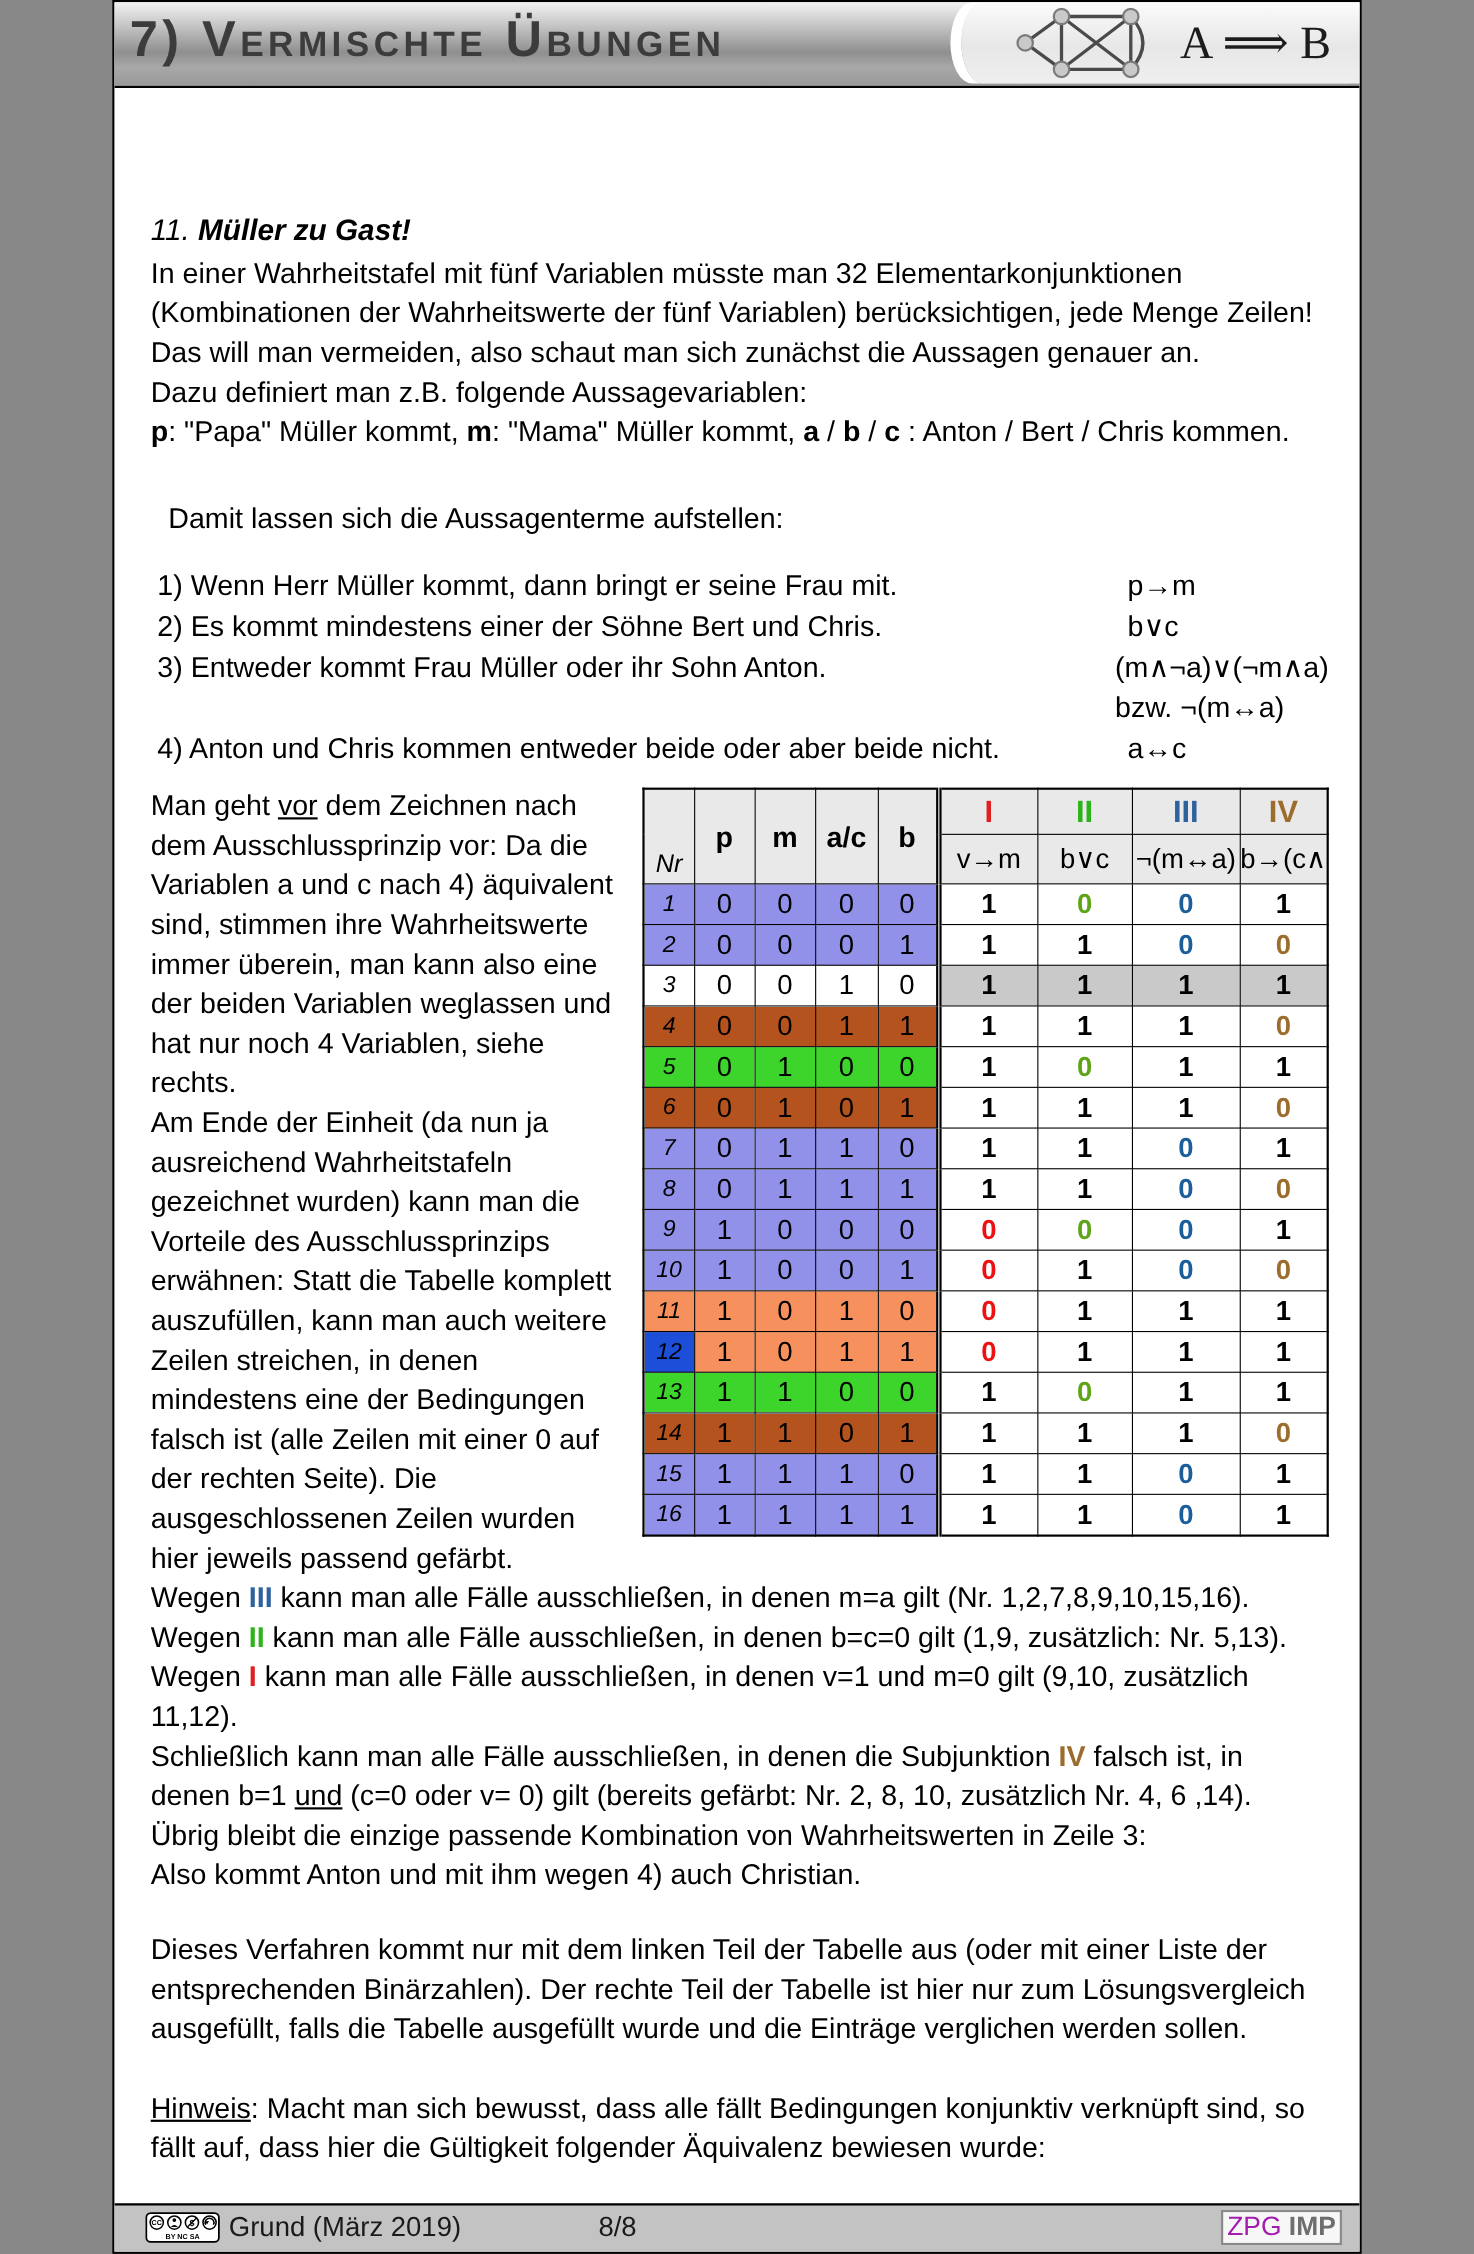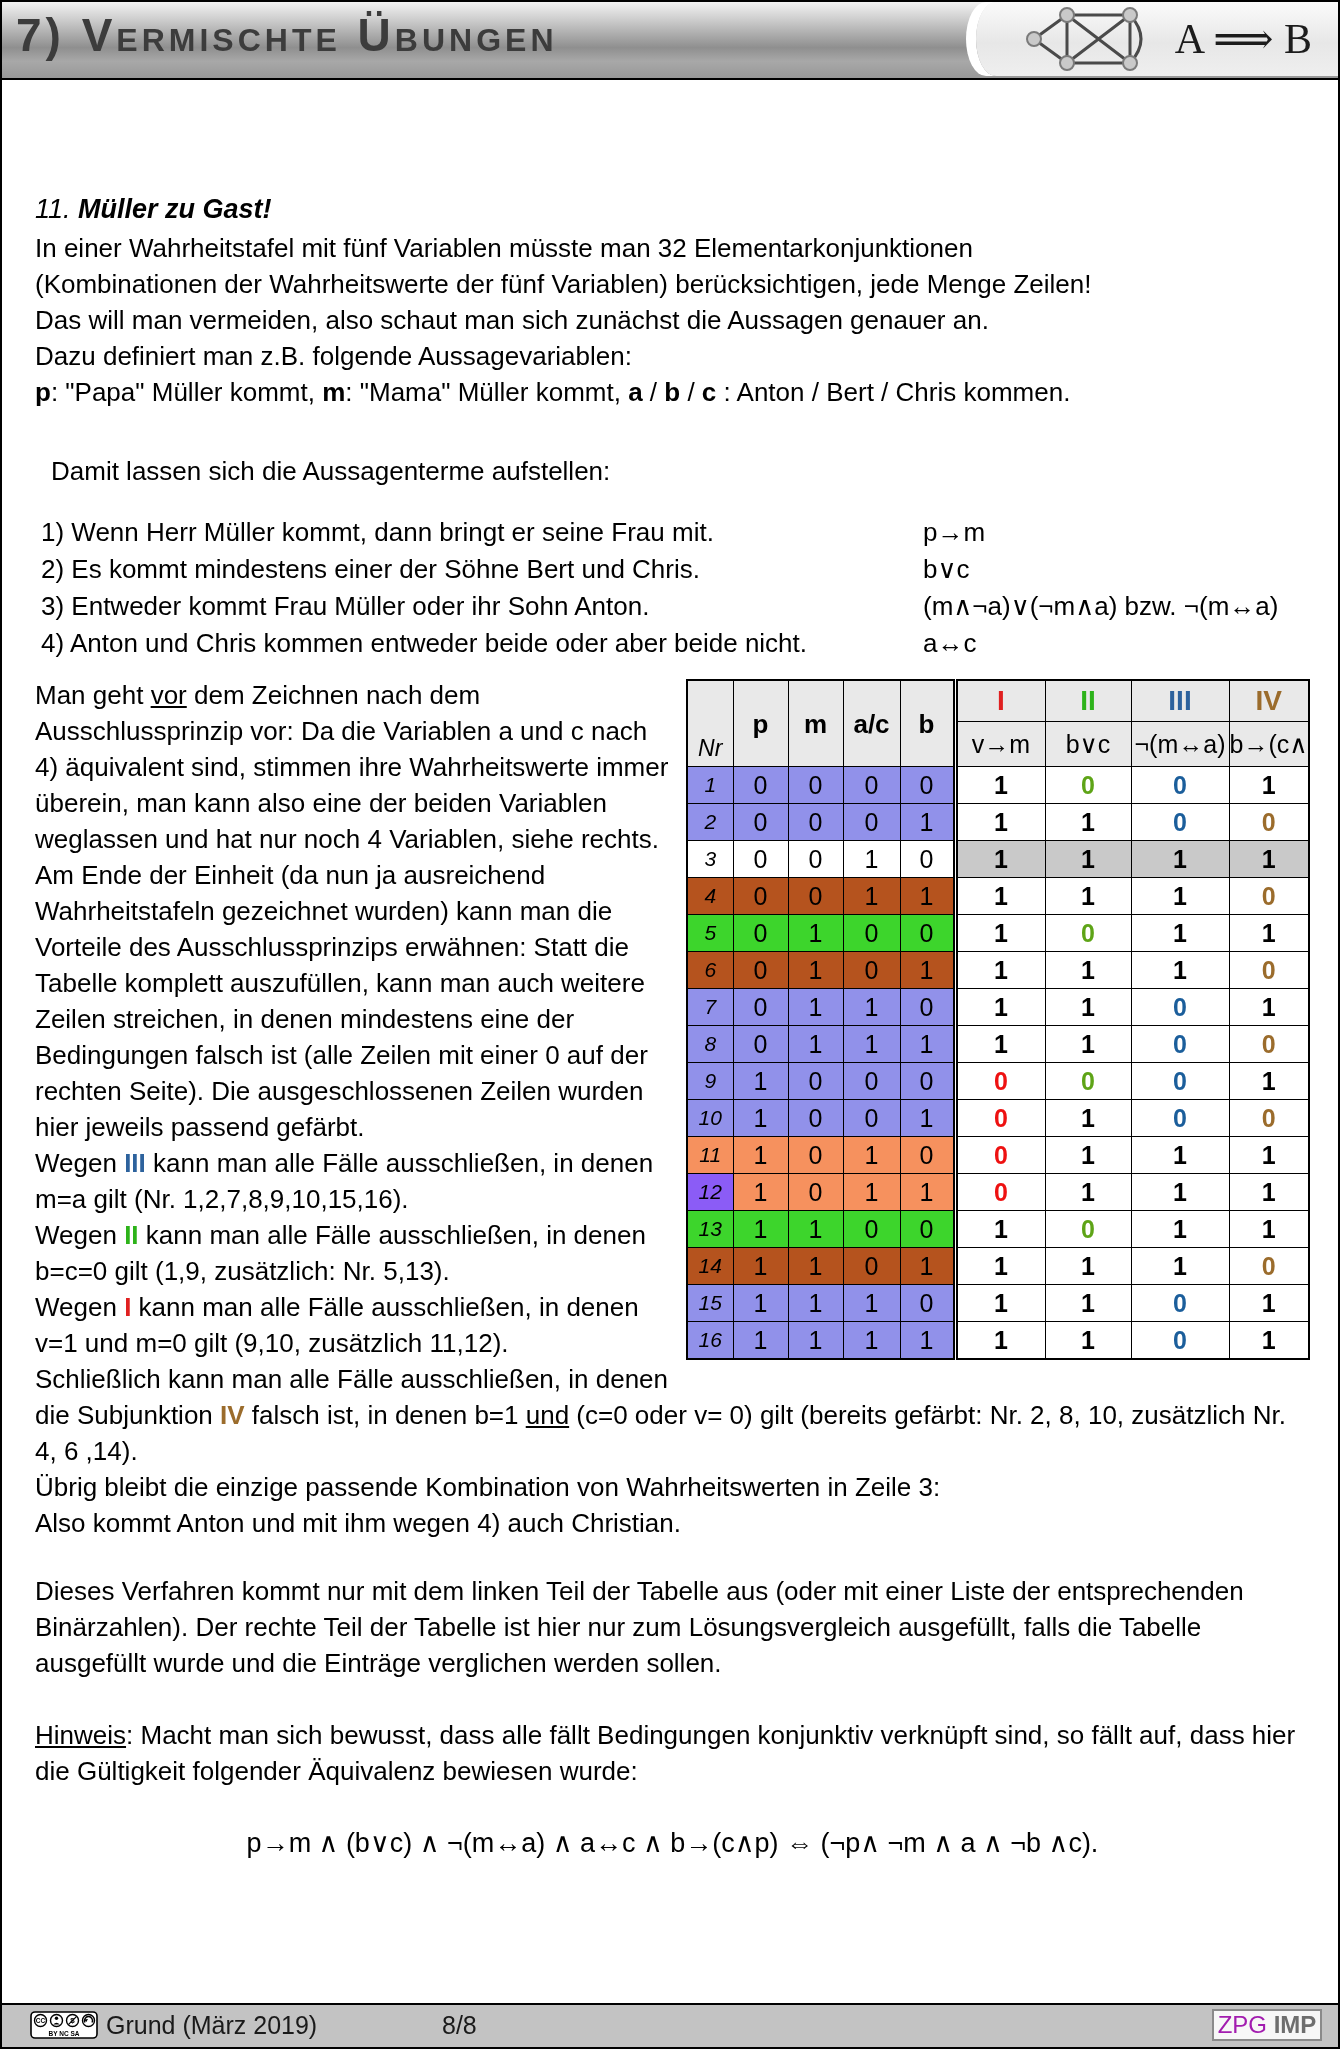--- a/index.html
+++ b/index.html
@@ -1,16 +1,16 @@
 <!DOCTYPE html>
 <html style="--rom1: #e02020; --rom2: #2db31a; --rom3: #2d629d; --rom4: #9b6c2c;"><head>
 <meta charset="utf-8">
 <style>
   html,body{margin:0;padding:0;background:#888;}
-  .page{position:relative;width:1340px;height:2049px;background:#fff;border:2px solid #000;
+  .page{position:relative;width:1136px;height:2049px;background:#fff;border:2px solid #000;
         box-sizing:border-box;font-family:"Liberation Sans","DejaVu Sans",sans-serif;color:#000;
         margin:0 auto;overflow:hidden;}
   
   header{position:relative;height:76px;border-bottom:2px solid #000;
          background:linear-gradient(180deg,#f2f2f2 0%,#cfcfcf 22%,#8f8f8f 60%,#a8a8a8 78%,#989898 100%);}
   .hdr-title{position:absolute;left:14px;top:6px;font-size:46px;font-weight:bold;letter-spacing:4px;
              color:#3c3c3c;font-variant:small-caps;}
   .hdr-logo{position:absolute;right:0;top:0;width:362px;height:74px;
             background:linear-gradient(180deg,#fbfbfb 0%,#e7e7e7 55%,#efefef 100%);
             border-radius:40px 0 0 40px / 100% 0 0 100%;
@@ -270,21 +270,21 @@
               <td style="background: rgb(246, 145, 94);">1</td>
               <td style="background: rgb(246, 145, 94);">0</td>
               <td style="background: rgb(246, 145, 94);">1</td>
               <td style="background: rgb(246, 145, 94);">0</td>
               <td class="res dbl" style="color: rgb(238, 17, 17);">0</td>
               <td class="res" style="color: rgb(0, 0, 0);">1</td>
               <td class="res" style="color: rgb(0, 0, 0);">1</td>
               <td class="res" style="color: rgb(0, 0, 0);">1</td>
             </tr>
             <tr>
-              <td class="nr" style="background: #8b5cf6;">12</td>
+              <td class="nr" style="background: #1d4ed8;">12</td>
               <td style="background: rgb(246, 145, 94);">1</td>
               <td style="background: rgb(246, 145, 94);">0</td>
               <td style="background: rgb(246, 145, 94);">1</td>
               <td style="background: rgb(246, 145, 94);">1</td>
               <td class="res dbl" style="color: rgb(238, 17, 17);">0</td>
               <td class="res" style="color: rgb(0, 0, 0);">1</td>
               <td class="res" style="color: rgb(0, 0, 0);">1</td>
               <td class="res" style="color: rgb(0, 0, 0);">1</td>
             </tr>
             <tr>

